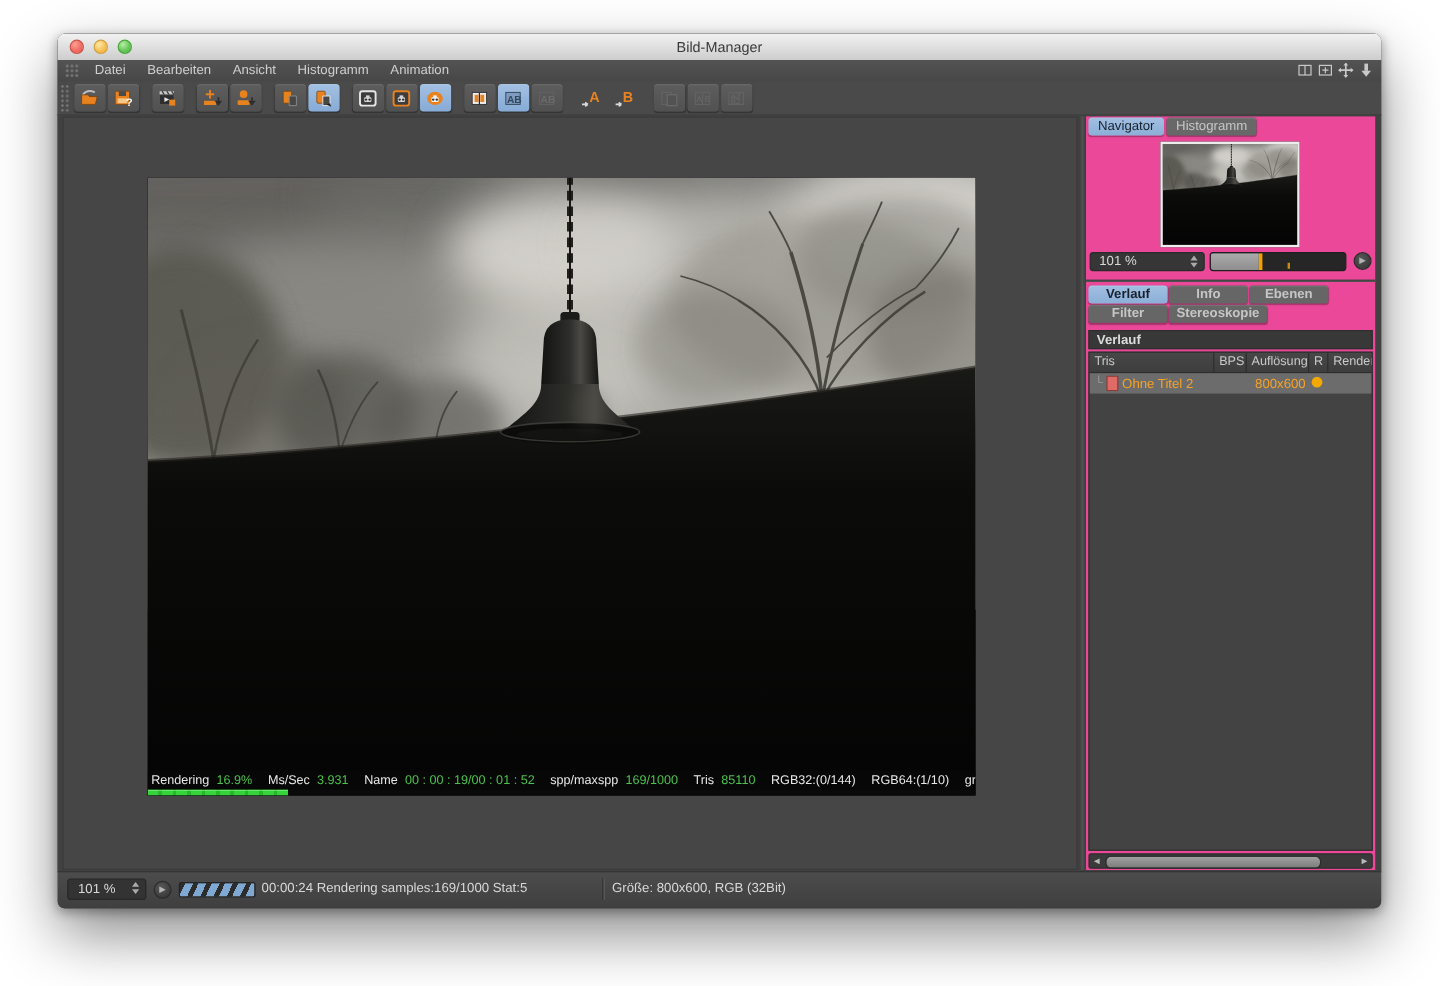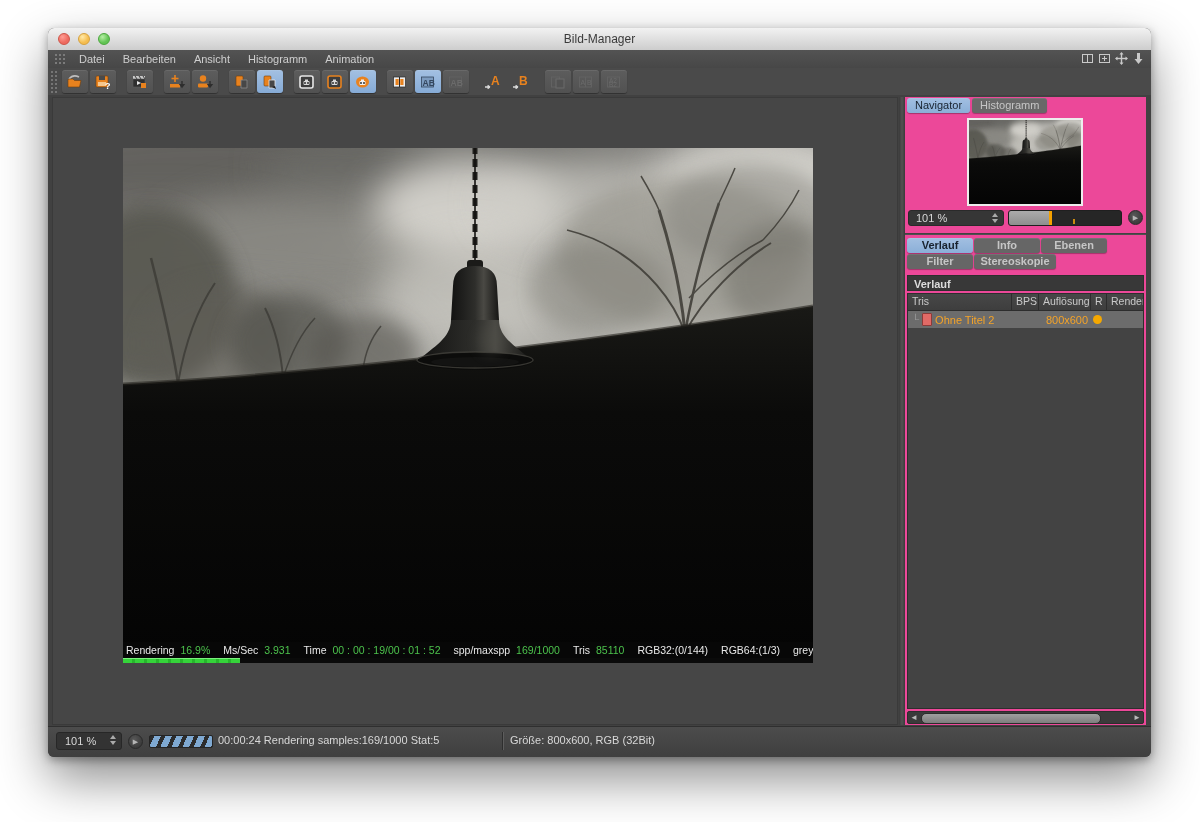--- a/index.html
+++ b/index.html
@@ -476,25 +476,25 @@
 
   <div class="main">
     <div class="canvas">
       <div class="photo">
         <svg viewBox="0 0 690 515" preserveAspectRatio="none">
             <use href="#artg"></use>
           </svg>
         <div class="render-status">
           <span class="seg"><span class="lbl">Rendering</span><span class="val">16.9%</span></span>
           <span class="seg"><span class="lbl">Ms/Sec</span><span class="val">3.931</span></span>
-          <span class="seg"><span class="lbl">Time</span><span class="val">00 : 00 : 19/00 : 01 : 52</span></span>
+          <span class="seg"><span class="lbl">Name</span><span class="val">00 : 00 : 19/00 : 01 : 52</span></span>
           <span class="seg"><span class="lbl">spp/maxspp</span><span class="val">169/1000</span></span>
           <span class="seg"><span class="lbl">Tris</span><span class="val">85110</span></span>
           <span class="seg"><span class="lbl">RGB32:(0/144)</span></span>
-          <span class="seg"><span class="lbl">RGB64:(1/3)</span></span>
+          <span class="seg"><span class="lbl">RGB64:(1/10)</span></span>
           <span class="seg"><span class="lbl">grey8:(0</span></span>
         </div>
         <div class="render-progress-track">
           <div class="render-progress" style="width: 16.9%;"></div>
         </div>
       </div>
     </div>
 
     <div class="vdivider"></div>
 

